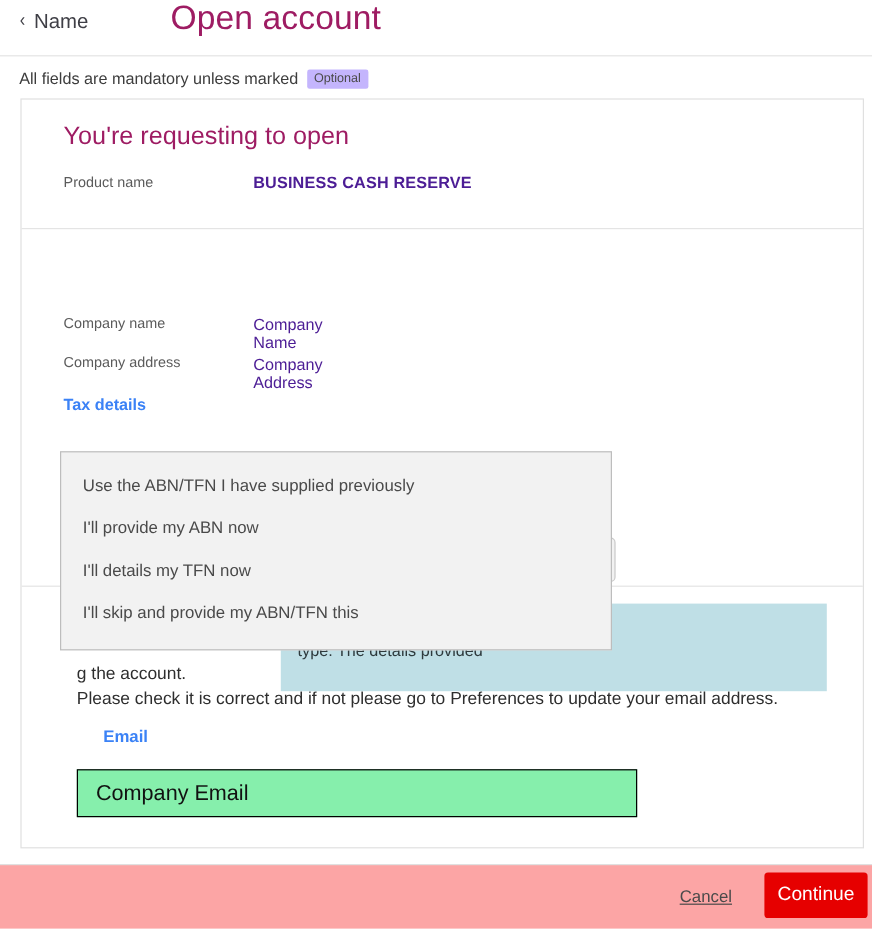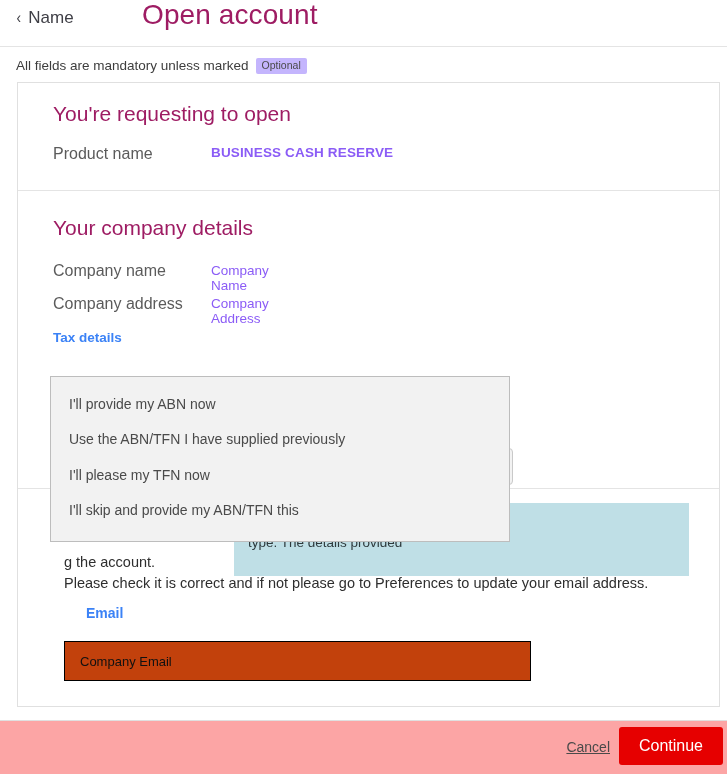--- a/index.html
+++ b/index.html
@@ -103,24 +103,24 @@
 
   
   .sec1 { height: 107px; }
   .sec1 .section-title { position: absolute; left: 35px; top: 19px; }
   .kv-row {
     position: absolute;
     font-size: 14px;
   }
   .kv-label {
     color: #5b5b5b;
-    font-size: 16px;
+    font-size: 12px;
   }
   .kv-value {
-    color: #8b5cf6;
+    color: #4c1d95;
     font-size: 13.5px;
   }
   .sec1-row { left: 35px; top: 62px; width: 600px; }
   .sec1-row .kv-label { position: absolute; left: 0; top: 0; }
   .sec1-row .kv-value { position: absolute; left: 158px; top: 0; font-weight: bold; font-size: 13.5px; letter-spacing: 0.15px; }
 
   
   .sec2 { height: 297px; }
   .sec2 .section-title { position: absolute; left: 35px; top: 25px; }
   .sec2-row1 { left: 35px; top: 71px; }
@@ -197,23 +197,23 @@
   .email-note-1 { top: 65px; }
   .email-note-2 { top: 86px; }
   .email-label { left: 48px; top: 116px; font-size: 14px; padding-left: 20px; }
   .email-input {
     position: absolute;
     left: 46px;
     top: 152px;
     width: 467px;
     height: 40px;
     border: 1px solid #000000;
-    background: #c2410c;
+    background: #86efac;
     font-family: "Liberation Sans", sans-serif;
-    font-size: 13px;
+    font-size: 18px;
     color: #111111;
     padding: 0 0 0 15px;
   }
 
   
   .dropdown-list {
     position: absolute;
     left: 50px;
     top: 376px;
     width: 460px;
@@ -246,21 +246,21 @@
     top: 18px;
     font-size: 14px;
     color: #4a4a4a;
     text-decoration: underline;
     cursor: pointer;
   }
   .continue-btn {
     position: absolute;
     right: 4px;
     top: 6px;
-    width: 104px;
+    width: 86px;
     height: 38px;
     background: #e60000;
     color: #ffffff;
     border: none;
     border-radius: 3px;
     font-size: 16px;
     font-family: "Liberation Sans", sans-serif;
     cursor: pointer;
   }
 </style>
@@ -285,21 +285,20 @@
   <div class="section sec1">
     <h2 class="section-title">You're requesting to open</h2>
     <div class="kv-row sec1-row">
       <span class="kv-label">Product name</span>
       <span class="kv-value">BUSINESS CASH RESERVE</span>
     </div>
   </div>
   <div class="divider"></div>
 
   <div class="section sec2">
-    <h2 class="section-title">Your company details</h2>
 
     <div class="kv-row sec2-row1">
       <span class="kv-label">Company name</span>
       <span class="kv-value">Company Name</span>
     </div>
 
     <div class="kv-row sec2-row2">
       <span class="kv-label">Company address</span>
       <span class="kv-value">Company Address</span>
     </div>
@@ -320,22 +319,22 @@
 
   <div class="section sec3">
     <div class="email-note email-note-1">g the account.</div>
     <div class="email-note email-note-2">Please check it is correct and if not please go to Preferences to update your email address.</div>
     <div class="field-label email-label">Email</div>
     <input class="email-input" type="text" value="Company Email" style="">
   </div>
 </div>
 
 <div class="dropdown-list">
+  <div class="dropdown-option">Use the ABN/TFN I have supplied previously</div>
   <div class="dropdown-option">I'll provide my ABN now</div>
-  <div class="dropdown-option">Use the ABN/TFN I have supplied previously</div>
-  <div class="dropdown-option">I'll please my TFN now</div>
+  <div class="dropdown-option">I'll details my TFN now</div>
   <div class="dropdown-option">I'll skip and provide my ABN/TFN this</div>
 </div>
 
 <div class="footer">
   <a class="cancel-link">Cancel</a>
   <button class="continue-btn">Continue</button>
 </div>
 
 </body></html>

